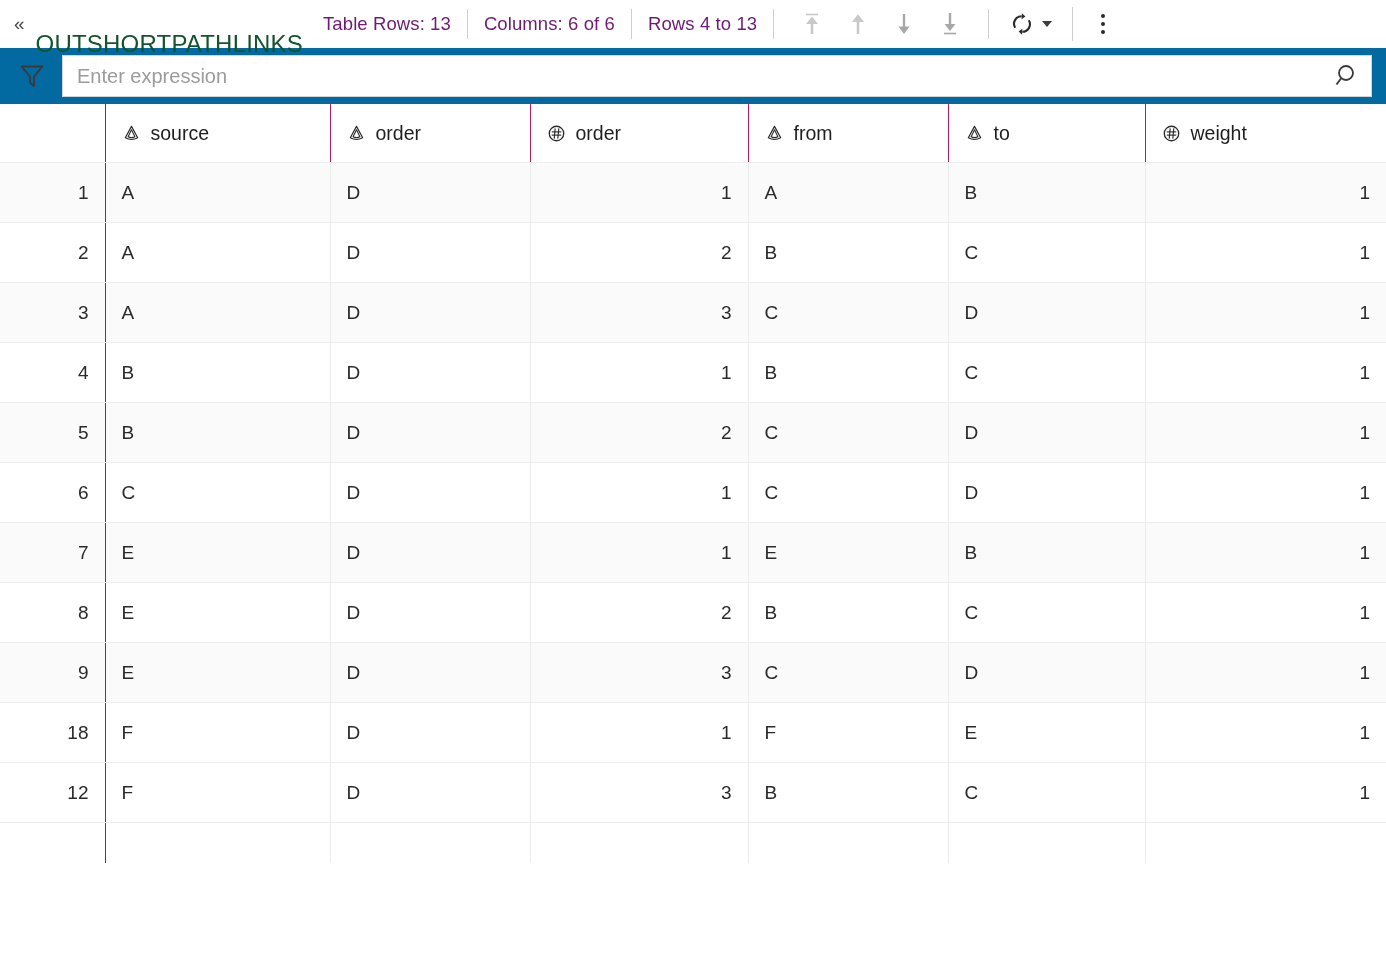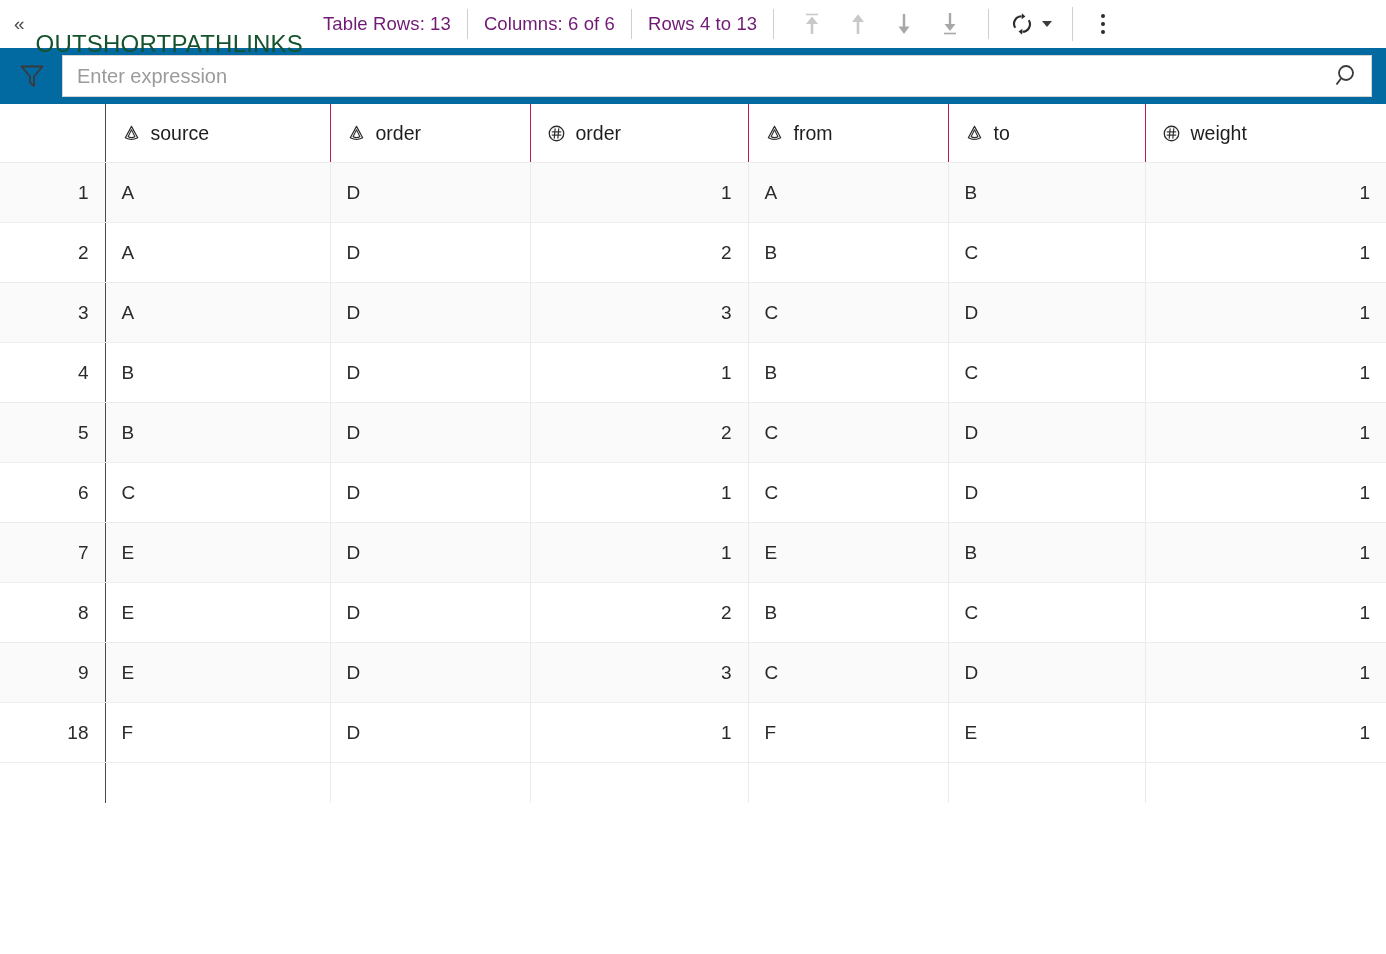--- a/index.html
+++ b/index.html
@@ -479,20 +479,29 @@
       </tr>
       <tr class="even">
         <td class="rownum">18</td>
         <td class="txt">F</td>
         <td class="txt">D</td>
         <td class="num">1</td>
         <td class="txt">F</td>
         <td class="txt">E</td>
         <td class="num">1</td>
       </tr>
+      <tr class="even">
+        <td class="rownum">12</td>
+        <td class="txt">F</td>
+        <td class="txt">D</td>
+        <td class="num">3</td>
+        <td class="txt">B</td>
+        <td class="txt">C</td>
+        <td class="num">1</td>
+      </tr>
       <tr class="filler even">
         <td class="rownum"></td>
         <td></td>
         <td></td>
         <td></td>
         <td></td>
         <td></td>
         <td></td>
       </tr>
     </tbody>

